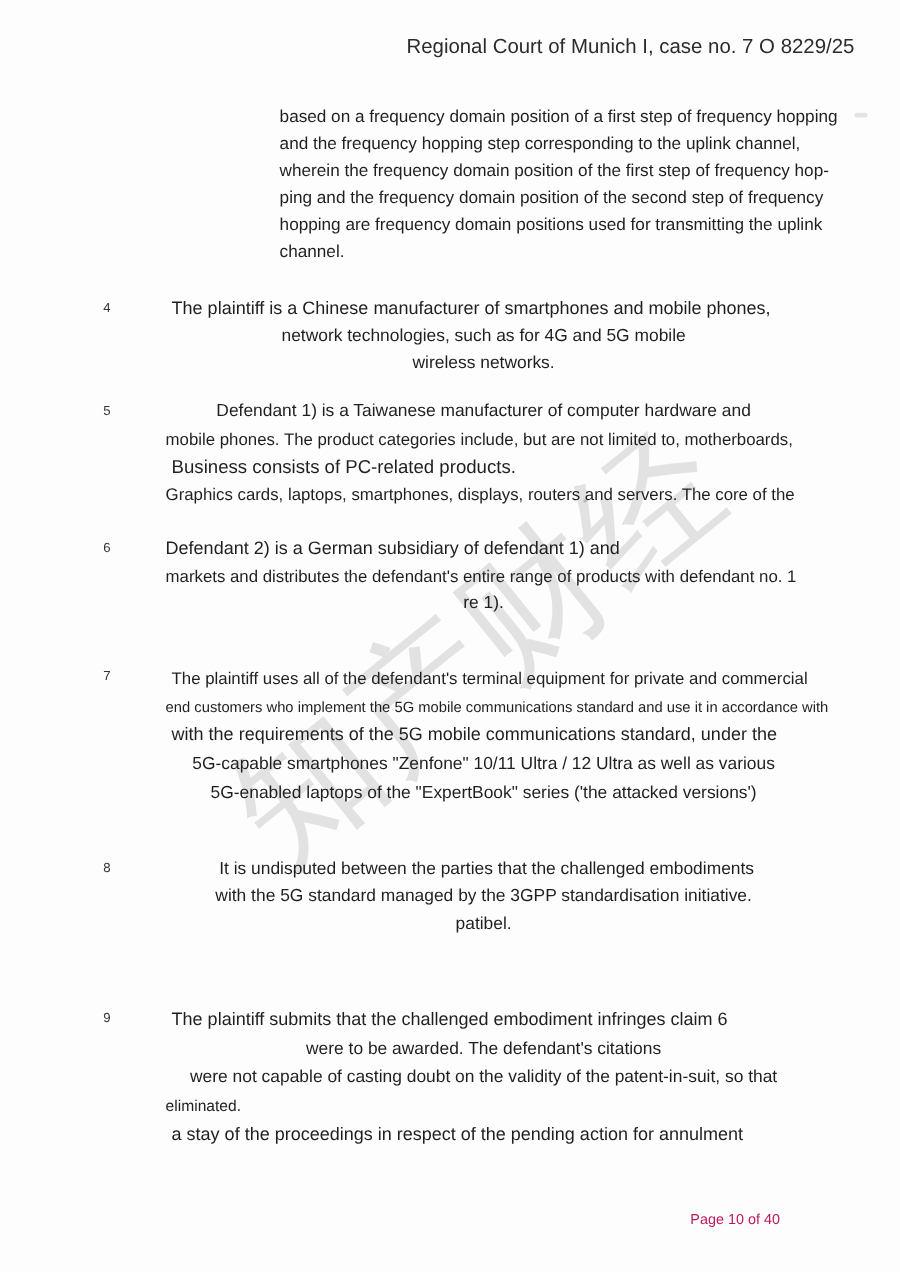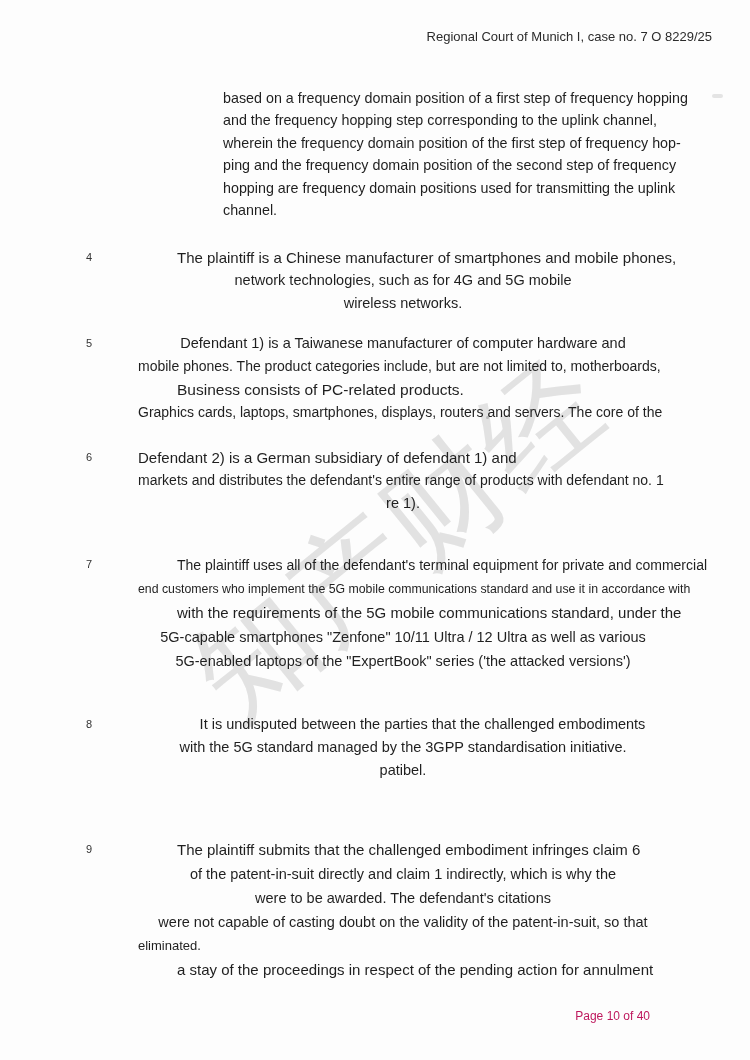--- a/index.html
+++ b/index.html
@@ -9,42 +9,42 @@
     height: 1060px;
     background: #fdfdfd;
     font-family: "Liberation Sans", sans-serif;
     color: #1f1f1f;
     overflow: hidden;
   }
   .case-ref {
     position: absolute;
     top: 29px;
     right: 38px;
-    font-size: 13px;
+    font-size: 17px;
     color: #2b2b2b;
     text-align: center;
   }
   .watermark {
     position: absolute;
     left: 400px;
     top: 540px;
     transform: translate(-50%, -50%) rotate(-39deg);
     font-size: 118px;
     letter-spacing: 4px;
     color: #cdcdcd;
     opacity: 0.55;
     white-space: nowrap;
     font-family: "DejaVu Sans", sans-serif;
     pointer-events: none;
     z-index: 0;
   }
   .content { position: relative; z-index: 1; }
   .quote {
     position: absolute;
-    left: 223px;
+    left: 233px;
     top: 87px;
     width: 428px;
     font-size: 14.3px;
     line-height: 22.4px;
   }
   .para {
     position: absolute;
     left: 138px;
     width: 530px;
   }
@@ -57,21 +57,21 @@
   }
   .lh23 .line { line-height: 23px; }
   .lh24 .line { line-height: 24px; }
   .line { white-space: nowrap; }
   .t12 { font-size: 12.3px; }
   .t13 { font-size: 13px; }
   .t14 { font-size: 14px; }
   .t145 { font-size: 14.5px; text-align: center; }
   .t15 { font-size: 15px; }
   .t155 { font-size: 15.5px; }
-  .ind { text-indent: 5px; margin-left: 34px; }
+  .ind { text-indent: 5px; }
   .footer {
     position: absolute;
     top: 1009px;
     right: 100px;
     font-size: 12px;
     color: #be185d;
   }
   .scan-smudge {
     position: absolute;
     left: 712px;
@@ -147,21 +147,20 @@
     <div class="para lh23" style="top:713px">
       <span class="num">8</span>
       <div class="line t145 ind">It is undisputed between the parties that the challenged embodiments</div>
       <div class="line t145">with the 5G standard managed by the 3GPP standardisation initiative.</div>
       <div class="line t145">patibel.</div>
     </div>
 
     <div class="para lh24" style="top:838px">
       <span class="num">9</span>
       <div class="line t15 ind">The plaintiff submits that the challenged embodiment infringes claim 6</div>
-      <div class="line t145">of the patent-in-suit directly and claim 1 indirectly, which is why the</div>
       <div class="line t145">were to be awarded. The defendant's citations</div>
       <div class="line t145">were not capable of casting doubt on the validity of the patent-in-suit, so that</div>
       <div class="line t13">eliminated.</div>
       <div class="line t15 ind">a stay of the proceedings in respect of the pending action for annulment</div>
     </div>
 
     <div class="footer">Page 10 of 40</div>
 
   </div>
 </div>

